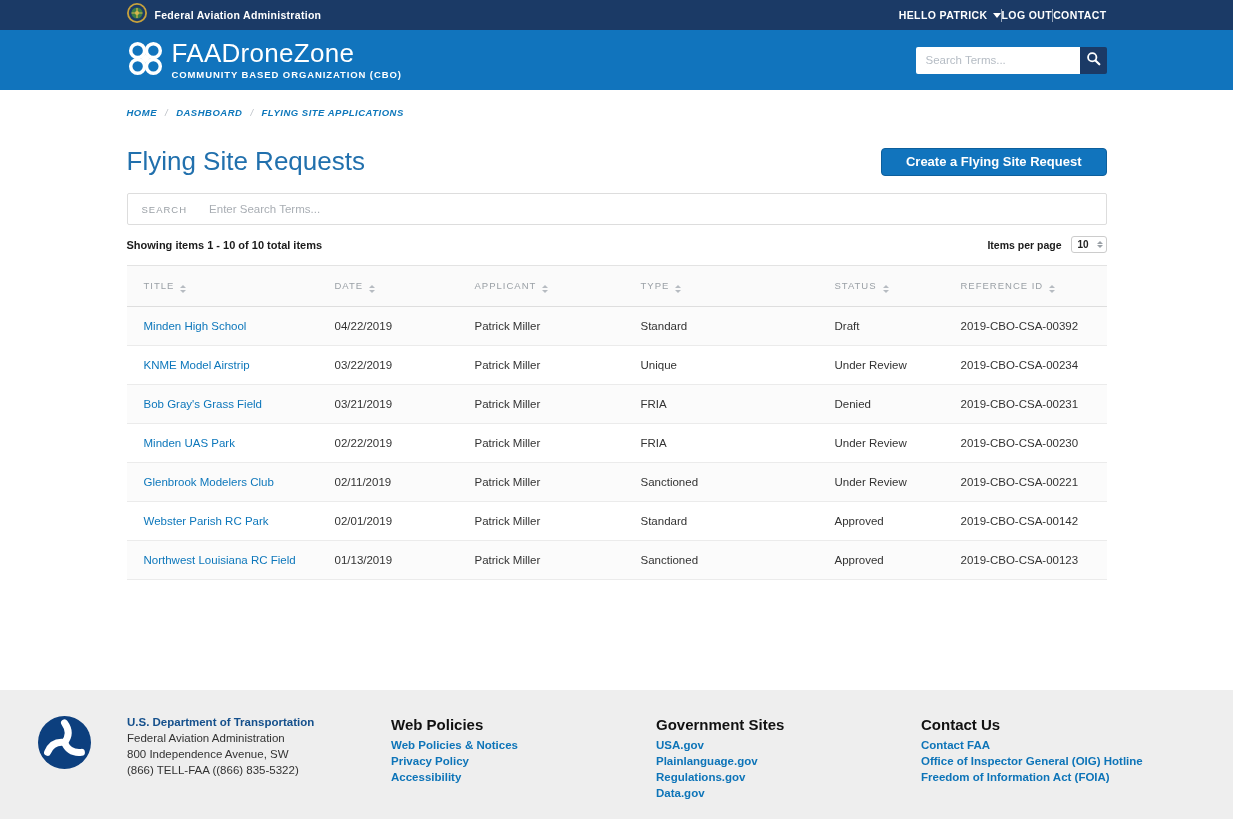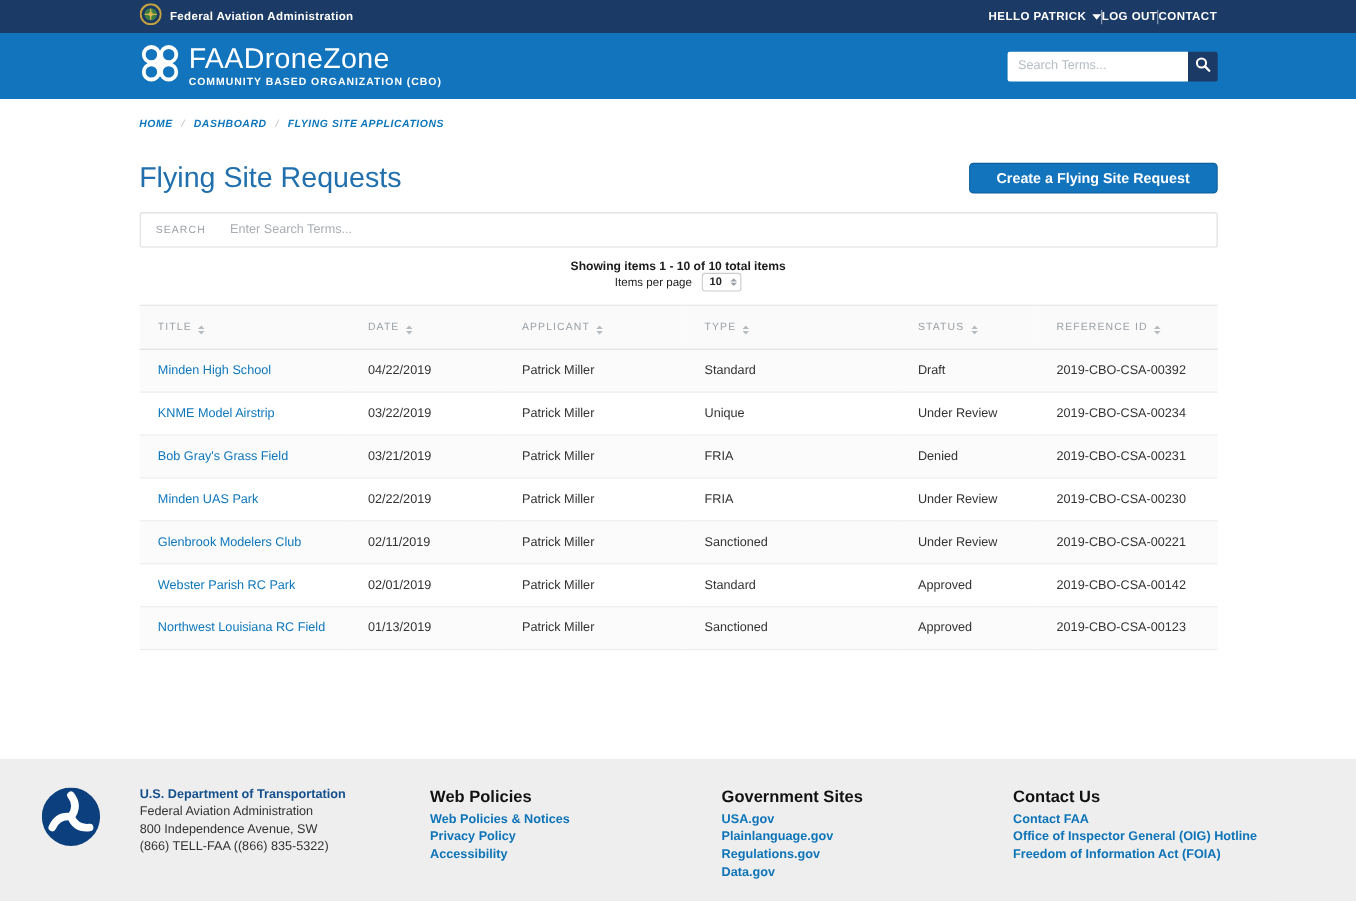--- a/index.html
+++ b/index.html
@@ -62,24 +62,24 @@
     margin-top:16px;border:1px solid #ddd;height:32px;border-radius:2px;
     display:flex;align-items:center;padding:0 14px;gap:22px;background:#fff;
   }
   .search-label{font-size:9.5px;color:#9aa0a6;letter-spacing:1px;}
   .search-panel input{
     flex:1;border:none;outline:none;font-size:11.5px;color:#555;
     font-family:"Liberation Sans",sans-serif;
   }
   .search-panel input::placeholder{color:#a9aeb4;}
 
-  .summary-row{display:flex;align-items:center;justify-content:space-between;margin-top:11px;flex-direction:column;}
+  .summary-row{display:flex;align-items:center;justify-content:space-between;margin-top:11px;}
   .showing{font-size:11px;font-weight:bold;color:#1b1b1b;}
   .ipp{display:flex;align-items:center;gap:9px;}
-  .ipp-label{font-size:10.5px;font-weight:normal;color:#1b1b1b;}
+  .ipp-label{font-size:10.5px;font-weight:bold;color:#1b1b1b;}
   .ipp-select{
     border:1px solid #ccc;border-radius:3px;background:#fff;width:36px;height:17px;
     display:flex;align-items:center;justify-content:space-between;padding:0 3px 0 6px;cursor:pointer;
   }
   .ipp-value{font-size:10px;font-weight:bold;color:#222;}
   .stepper{display:flex;flex-direction:column;gap:1px;}
   .stepper i{width:0;height:0;border-left:3px solid transparent;border-right:3px solid transparent;}
   .stepper .up{border-bottom:3px solid #9aa0a6;}
   .stepper .down{border-top:3px solid #9aa0a6;}
 

